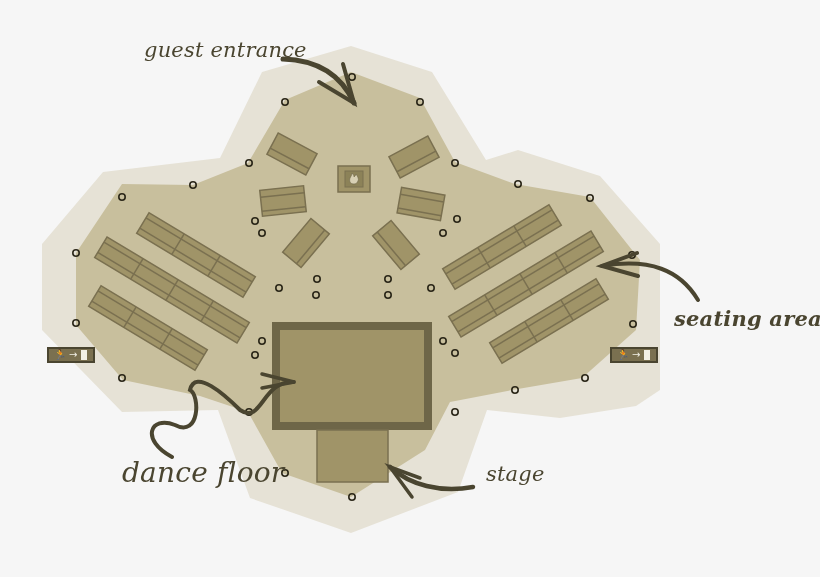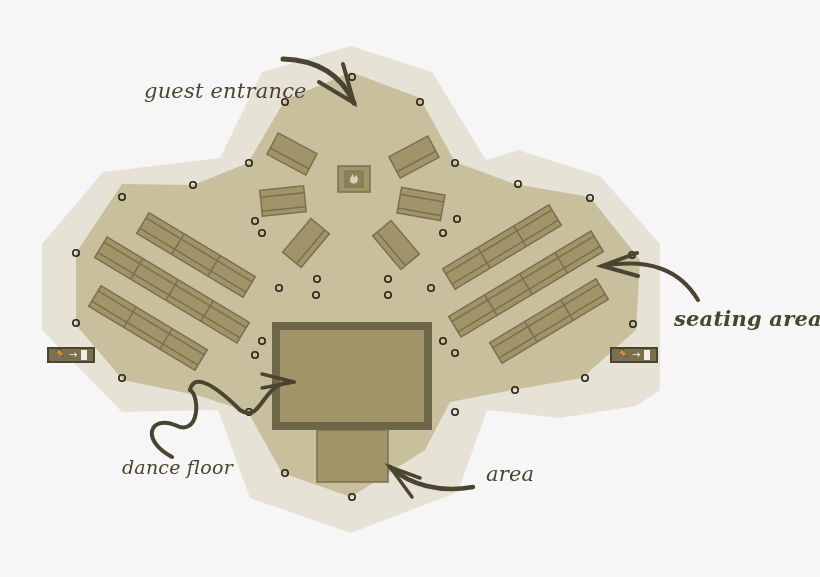--- a/index.html
+++ b/index.html
@@ -177,24 +177,24 @@
       <path d="M637,253 L602,266 L638,276" stroke-width="4"></path>
 
       <path d="M172,457 C140,440 150,415 175,425 C200,438 200,395 190,390 C195,368 225,395 240,410 C262,425 262,380 294,382" stroke-width="4"></path>
       <path d="M262,374 L294,382 L262,388" stroke-width="3.5"></path>
 
       <path d="M473,487 C440,493 410,485 390,467" stroke-width="4.5"></path>
       <path d="M396,474 L390,467 L420,478 M390,467 L412,497" stroke-width="3.5"></path>
     </g>
   </svg>
 
-  <div class="label" style="left:144px; top:38px; font-size:21px;margin-top:41px;">guest entrance</div>
+  <div class="label" style="left:144px; top:38px; font-size:21px;">guest entrance</div>
   <div class="label" style="left:674px; top:306px; font-size:21px;font-weight:bold;">seating area</div>
-  <div class="label" style="left:122px; top:456px; font-size:19px;">dance floor</div>
-  <div class="label" style="left:486px; top:462px; font-size:21px;">area</div>
+  <div class="label" style="left:122px; top:456px; font-size:28px;">dance floor</div>
+  <div class="label" style="left:486px; top:462px; font-size:21px;">stage</div>
 
   <div class="exit-sign" style="left:47px; top:347px;">
     <span>🏃</span>
     <span>→</span>
     <span class="exit-door"></span>
   </div>
   <div class="exit-sign" style="left:610px; top:347px;">
     <span>🏃</span>
     <span>→</span>
     <span class="exit-door"></span>

